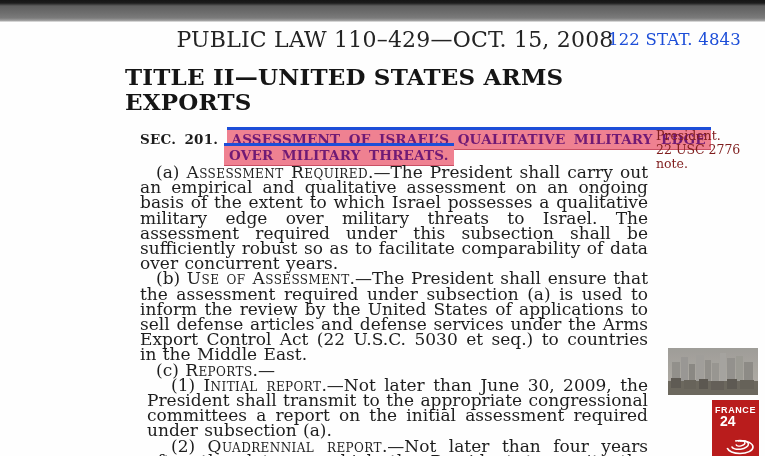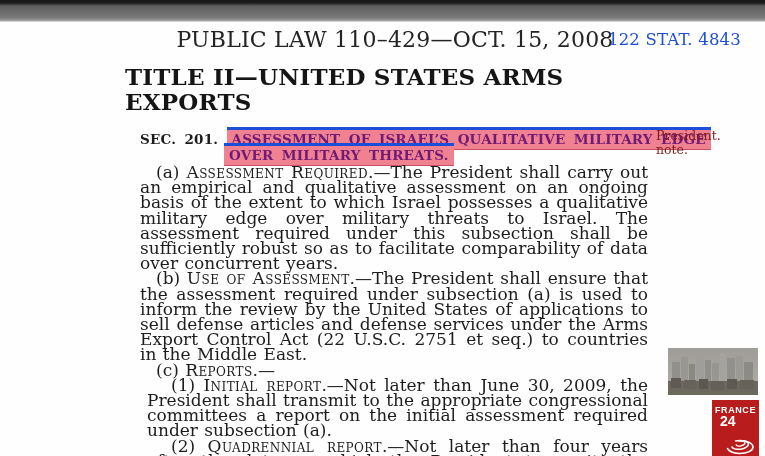--- a/index.html
+++ b/index.html
@@ -84,26 +84,27 @@
     <span>EXPORTS</span>
   </div>
 
   <div class="sec">
     <span class="line"><span>SEC. 201.</span> <span class="hl">ASSESSMENT OF ISRAEL’S QUALITATIVE MILITARY EDGE</span></span>
     <span class="line line2"><span class="hl">OVER MILITARY THREATS.</span></span>
   </div>
 
   <div class="note">
     <span>President.</span>
+    <span>22 USC 2776</span>
     <span>note.</span>
   </div>
 
   <div class="bodycol">
     <p class="sub"><span>(a) </span><span class="sc">Assessment Required</span><span>.—The President shall carry out an empirical and qualitative assessment on an ongoing basis of the extent to which Israel possesses a qualitative military edge over military threats to Israel. The assessment required under this subsection shall be sufficiently robust so as to facilitate comparability of data over concurrent years.</span></p>
-    <p class="sub"><span>(b) </span><span class="sc">Use of Assessment</span><span>.—The President shall ensure that the assessment required under subsection (a) is used to inform the review by the United States of applications to sell defense articles and defense services under the Arms Export Control Act (22 U.S.C. 2751 et seq.) to countries in the Middle East.</span></p>
+    <p class="sub"><span>(b) </span><span class="sc">Use of Assessment</span><span>.—The President shall ensure that the assessment required under subsection (a) is used to inform the review by the United States of applications to sell defense articles and defense services under the Arms Export Control Act (22 U.S.C. 5030 et seq.) to countries in the Middle East.</span></p>
     <p class="sub"><span>(c) </span><span class="sc">Reports</span><span>.—</span></p>
     <p class="par"><span>(1) </span><span class="sc">Initial report</span><span>.—Not later than June 30, 2009, the President shall transmit to the appropriate congressional committees a report on the initial assessment required under subsection (a).</span></p>
     <p class="par"><span>(2) </span><span class="sc">Quadrennial report</span><span>.—Not later than four years after the date on which the President transmits the initial report under paragraph (1), and every four years thereafter, the Presi-</span></p>
   </div>
 
   <div class="thumb">
     <svg width="90" height="47" viewBox="0 0 90 47">
       <defs>
         <linearGradient id="sky" x1="0" y1="0" x2="0" y2="1">
           <stop offset="0" stop-color="#9b9a96"></stop>

